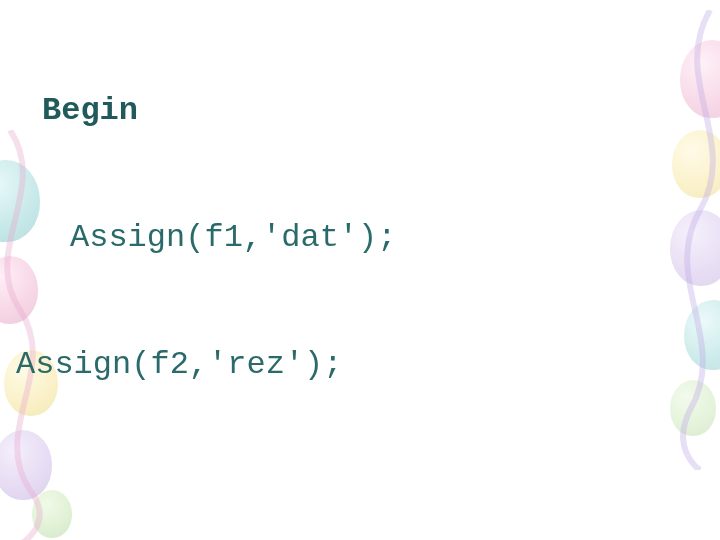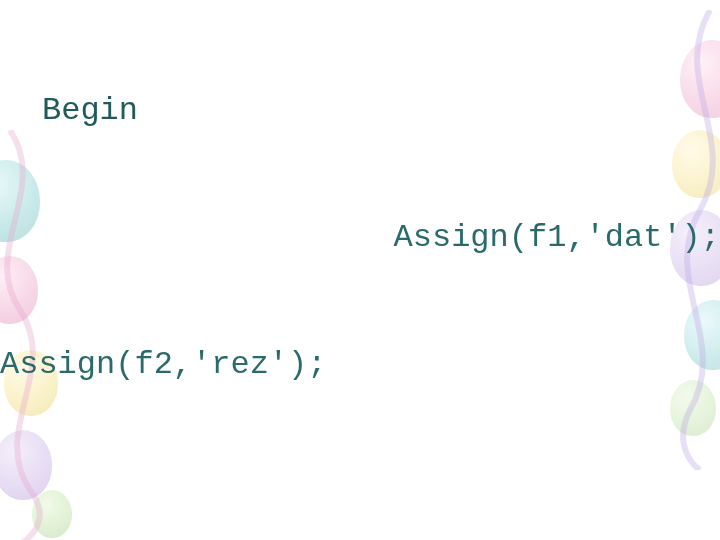--- a/index.html
+++ b/index.html
@@ -35,24 +35,24 @@
   .balloon.green  { background: radial-gradient(circle at 35% 30%, #d8f2c2, #a6d886 60%, #86b868); }
   .streamer {
     position: absolute;
     opacity: 0.35;
   }
   .code {
     position: relative;
     padding: 6px 0 0 0;
     white-space: pre;
   }
-  .line { display: block; }
+  .line { display: block; padding-left: 16px; }
   .indent1 { padding-left: 42px; }
-  .indent2 { padding-left: 70px; text-align: right; }
-  .kw { font-weight: normal; color: #215a5a; }
+  .indent2 { padding-left: 70px; }
+  .kw { font-weight: bold; color: #215a5a; }
 </style>
 </head>
 <body>
 
 <div class="bg-ornaments">
   <div class="balloon teal" style="width:68px;height:82px;left:-28px;top:160px;"></div>
   <div class="balloon pink" style="width:56px;height:68px;left:-18px;top:256px;"></div>
   <div class="balloon yellow" style="width:54px;height:66px;left:4px;top:350px;"></div>
   <div class="balloon purple" style="width:58px;height:70px;left:-6px;top:430px;"></div>
   <div class="balloon green" style="width:40px;height:48px;left:32px;top:490px;"></div>

